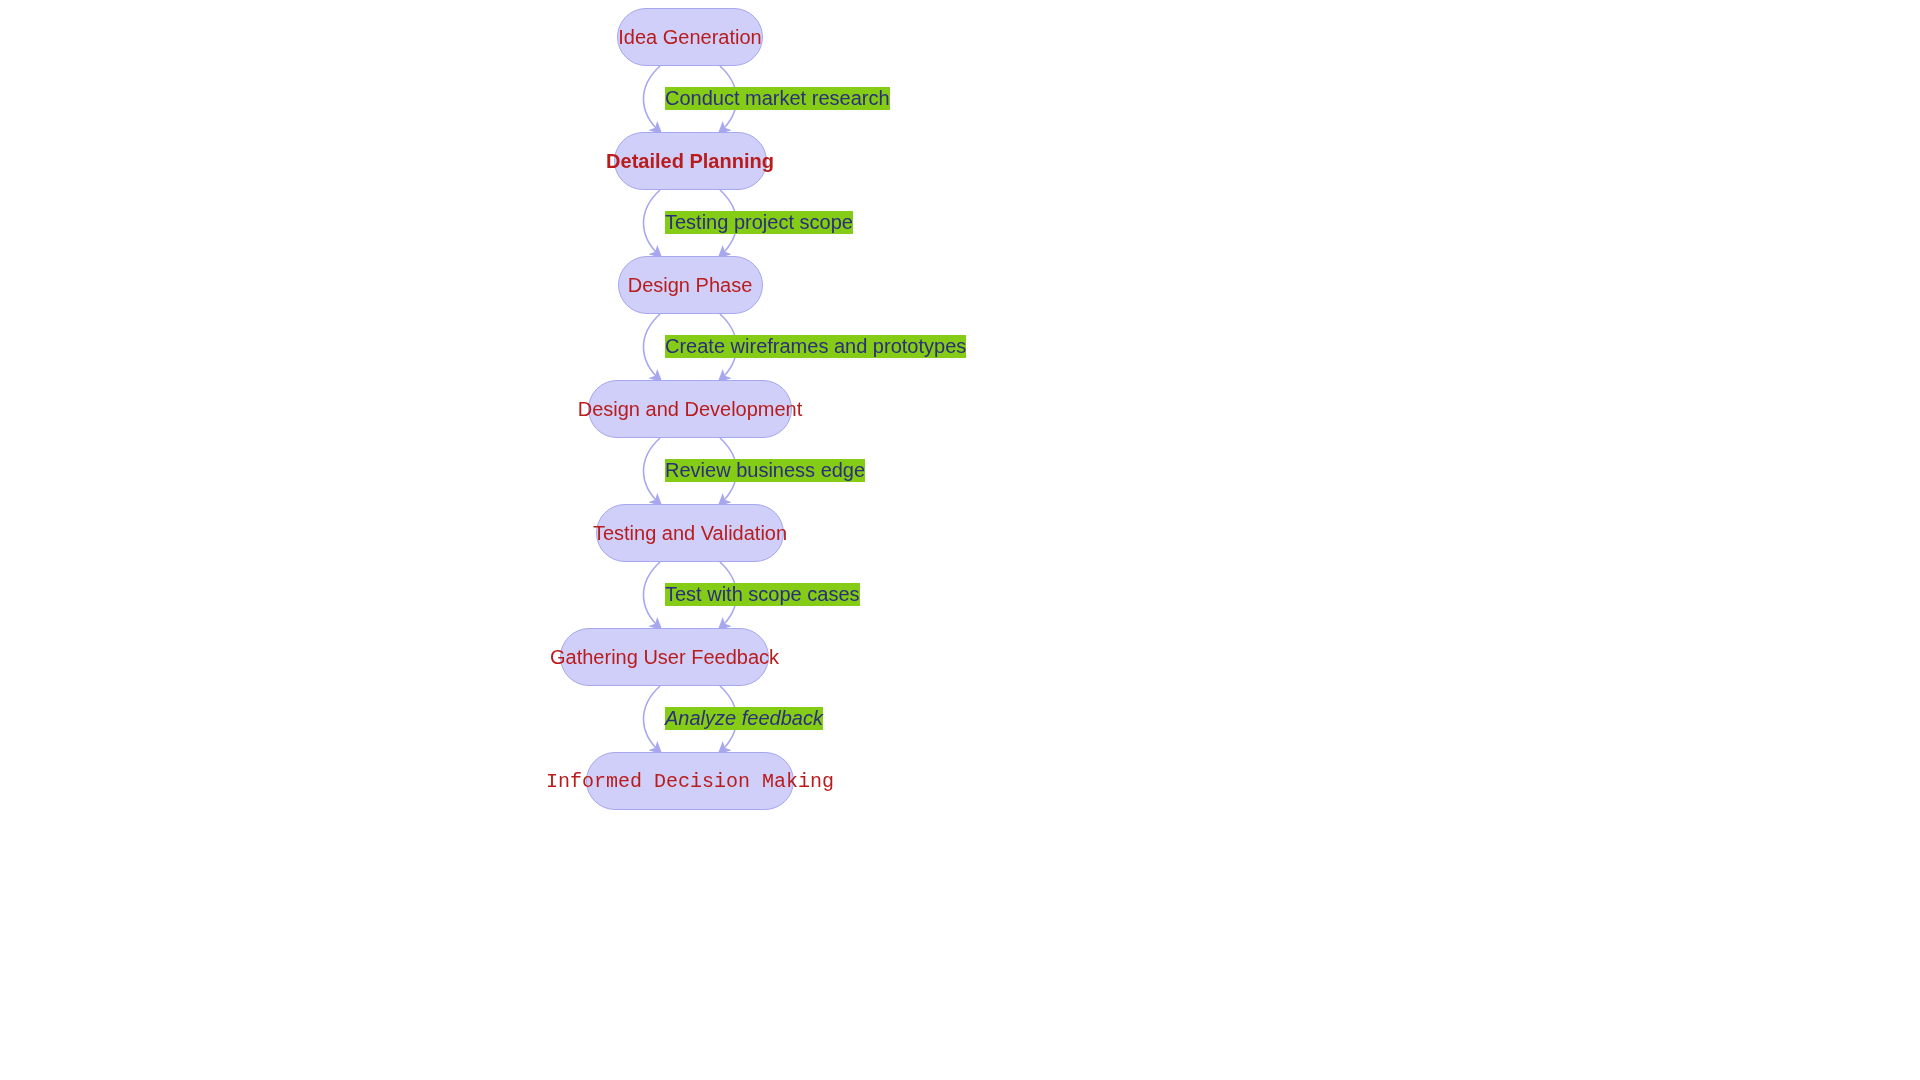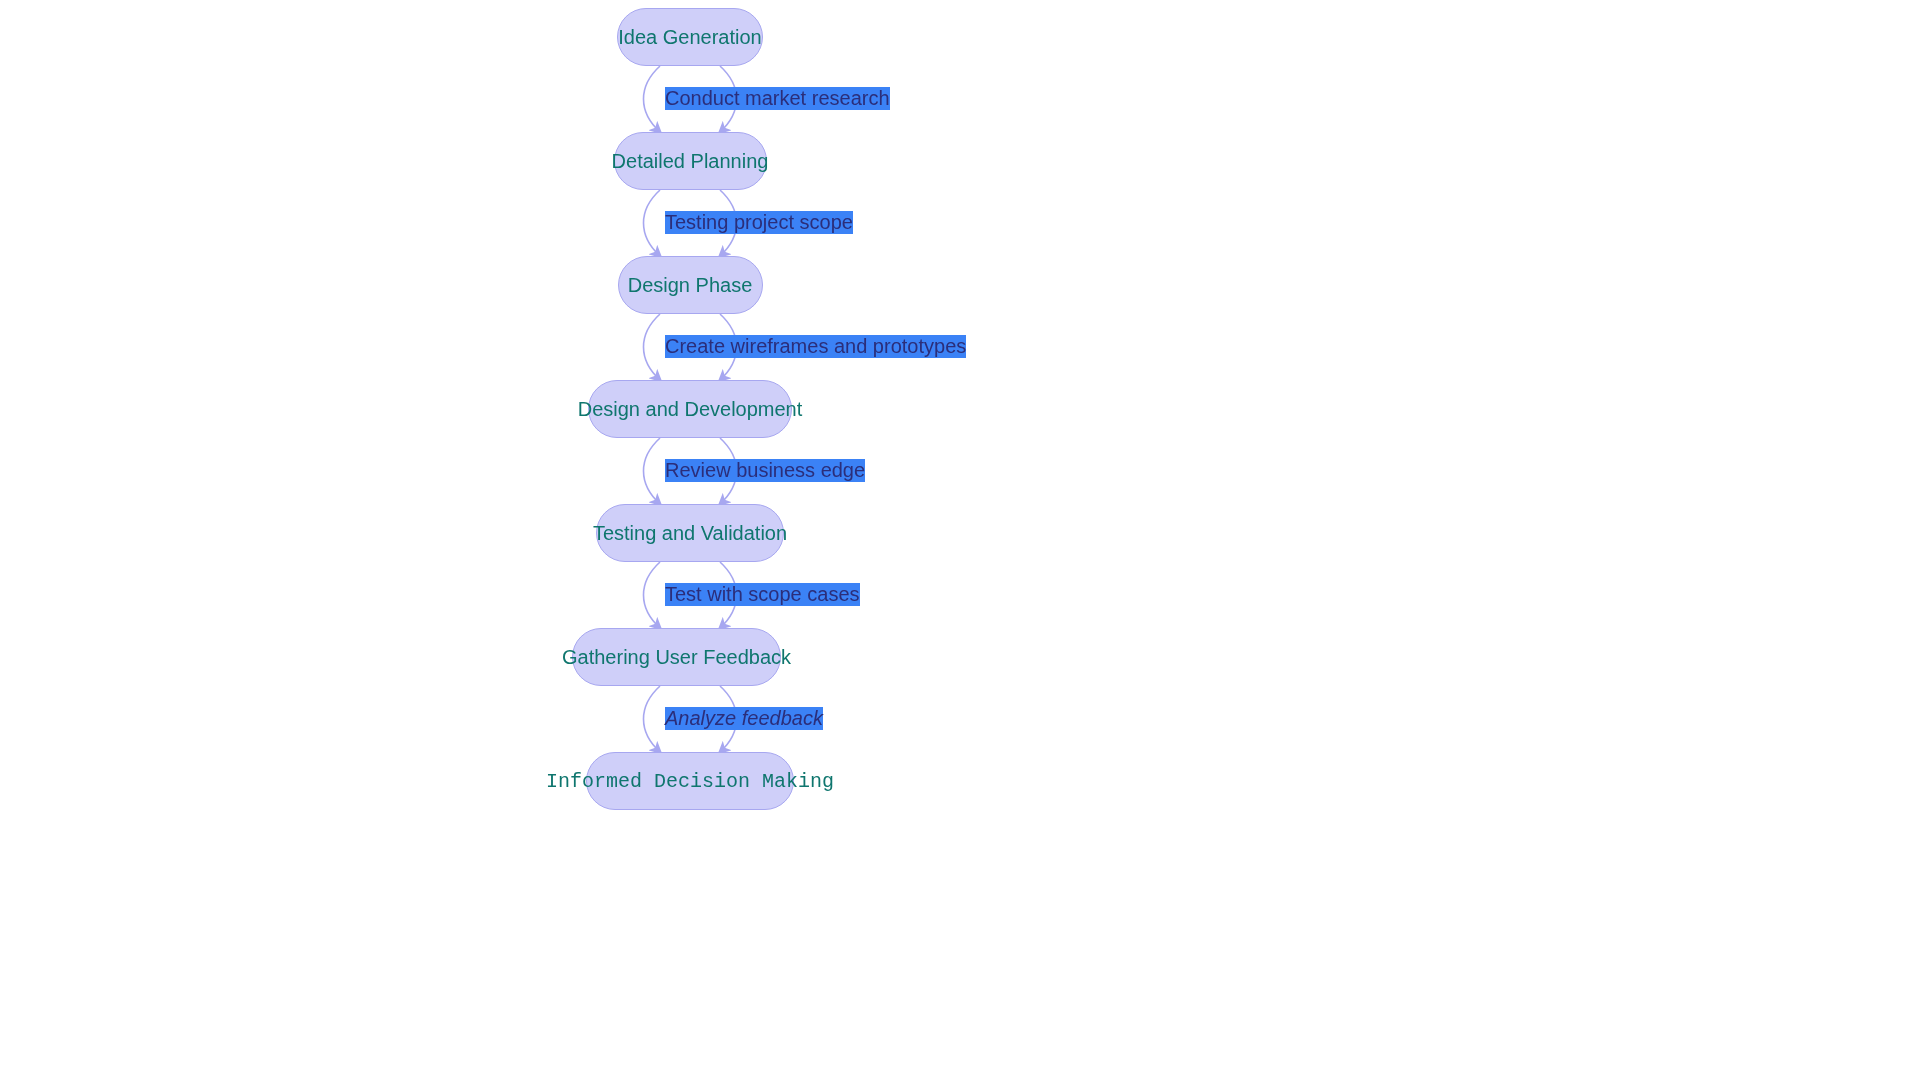--- a/index.html
+++ b/index.html
@@ -22,36 +22,36 @@
     left: 0;
     width: 1920px;
     height: 1080px;
     pointer-events: none;
   }
   .node {
     position: absolute;
     background: #cfcff9;
     border: 1px solid #a7a7f0;
     border-radius: 30px;
-    color: #0f766e;
+    color: #b91c1c;
     font-size: 20px;
     display: flex;
     align-items: center;
     justify-content: center;
     height: 58px;
     padding: 0 24px;
     box-sizing: border-box;
     white-space: nowrap;
   }
   .edge-label {
     position: absolute;
     color: #2b2e7a;
     font-size: 20px;
     white-space: nowrap;
-    background: #3b82f6;
+    background: #84cc16;
   }
 </style>
 </head>
 <body>
 
 <div class="canvas">
   <svg class="edges">
     <defs>
       <marker id="arrowhead" markerWidth="8" markerHeight="8" refX="6" refY="4" orient="auto" markerUnits="strokeWidth">
         <path d="M0,0 L8,4 L0,8 L2,4 Z" fill="#a7a7f0"></path>
@@ -67,25 +67,25 @@
         <path d="M 660 438 C 638 458, 638 484, 660 504" fill="none" stroke="#a7a7f0" stroke-width="1.6" marker-end="url(#arrowhead)"></path>
         <path d="M 720 438 C 742 458, 742 484, 720 504" fill="none" stroke="#a7a7f0" stroke-width="1.6" marker-end="url(#arrowhead)"></path>
         <path d="M 660 562 C 638 582, 638 608, 660 628" fill="none" stroke="#a7a7f0" stroke-width="1.6" marker-end="url(#arrowhead)"></path>
         <path d="M 720 562 C 742 582, 742 608, 720 628" fill="none" stroke="#a7a7f0" stroke-width="1.6" marker-end="url(#arrowhead)"></path>
         <path d="M 660 686 C 638 706, 638 732, 660 752" fill="none" stroke="#a7a7f0" stroke-width="1.6" marker-end="url(#arrowhead)"></path>
         <path d="M 720 686 C 742 706, 742 732, 720 752" fill="none" stroke="#a7a7f0" stroke-width="1.6" marker-end="url(#arrowhead)"></path>
       </g>
   </svg>
   <div id="nodes-layer">
       <div class="node" style="left: 617px; top: 8px; width: 146px;">Idea Generation</div>
-      <div class="node" style="left: 613.5px; top: 132px; width: 153px;">Detailed Planning</div>
+      <div class="node" style="left: 613.5px; top: 132px; width: 153px; font-weight: bold;">Detailed Planning</div>
       <div class="node" style="left: 617.5px; top: 256px; width: 145px;">Design Phase</div>
       <div class="node" style="left: 588px; top: 380px; width: 204px;">Design and Development</div>
       <div class="node" style="left: 596px; top: 504px; width: 188px;">Testing and Validation</div>
-      <div class="node" style="left: 572px; top: 628px; width: 209px;">Gathering User Feedback</div>
+      <div class="node" style="left: 560px; top: 628px; width: 209px;">Gathering User Feedback</div>
       <div class="node" style="left: 586px; top: 752px; width: 208px; font-family: Liberation Mono, monospace;">Informed Decision Making</div>
     </div>
   <div id="labels-layer">
       <div class="edge-label" style="left: 665px; top: 87px;">Conduct market research</div>
       <div class="edge-label" style="left: 665px; top: 211px;">Testing project scope</div>
       <div class="edge-label" style="left: 665px; top: 335px;">Create wireframes and prototypes</div>
       <div class="edge-label" style="left: 665px; top: 459px;">Review business edge</div>
       <div class="edge-label" style="left: 665px; top: 583px;">Test with scope cases</div>
       <div class="edge-label" style="left: 665px; top: 707px; font-style: italic;">Analyze feedback</div>
     </div>

